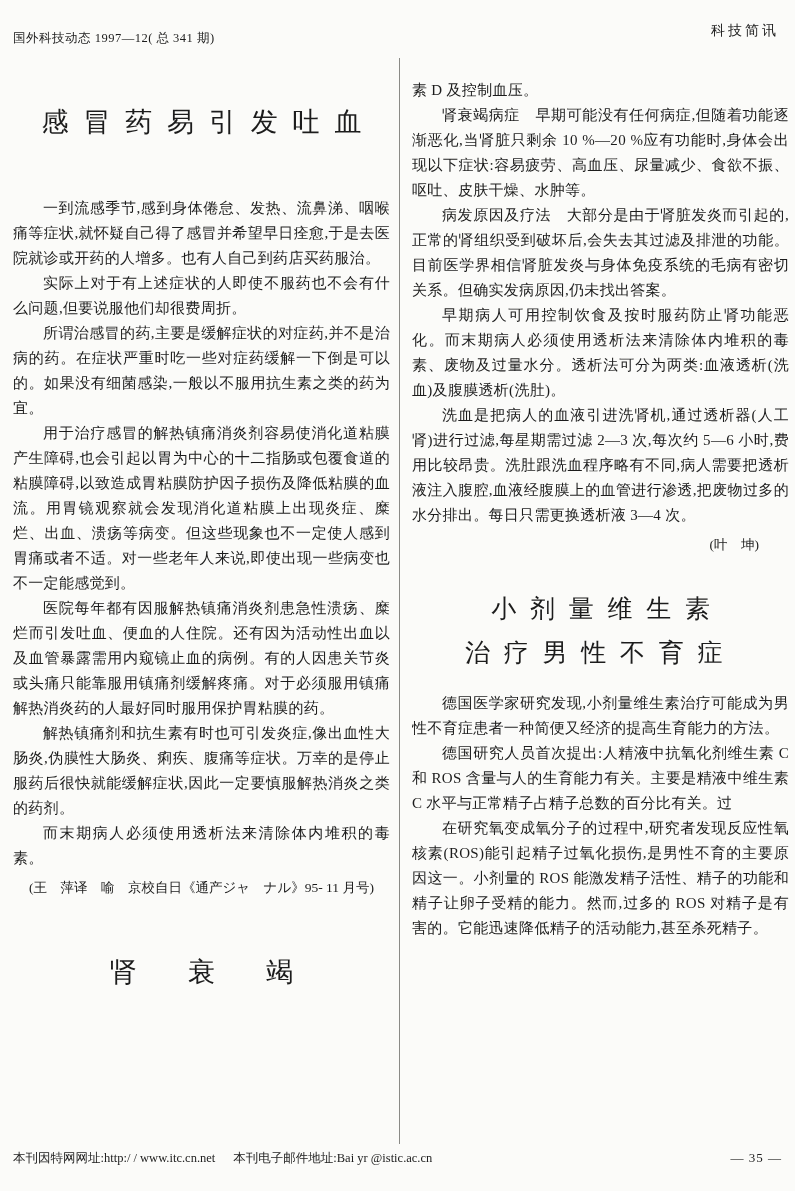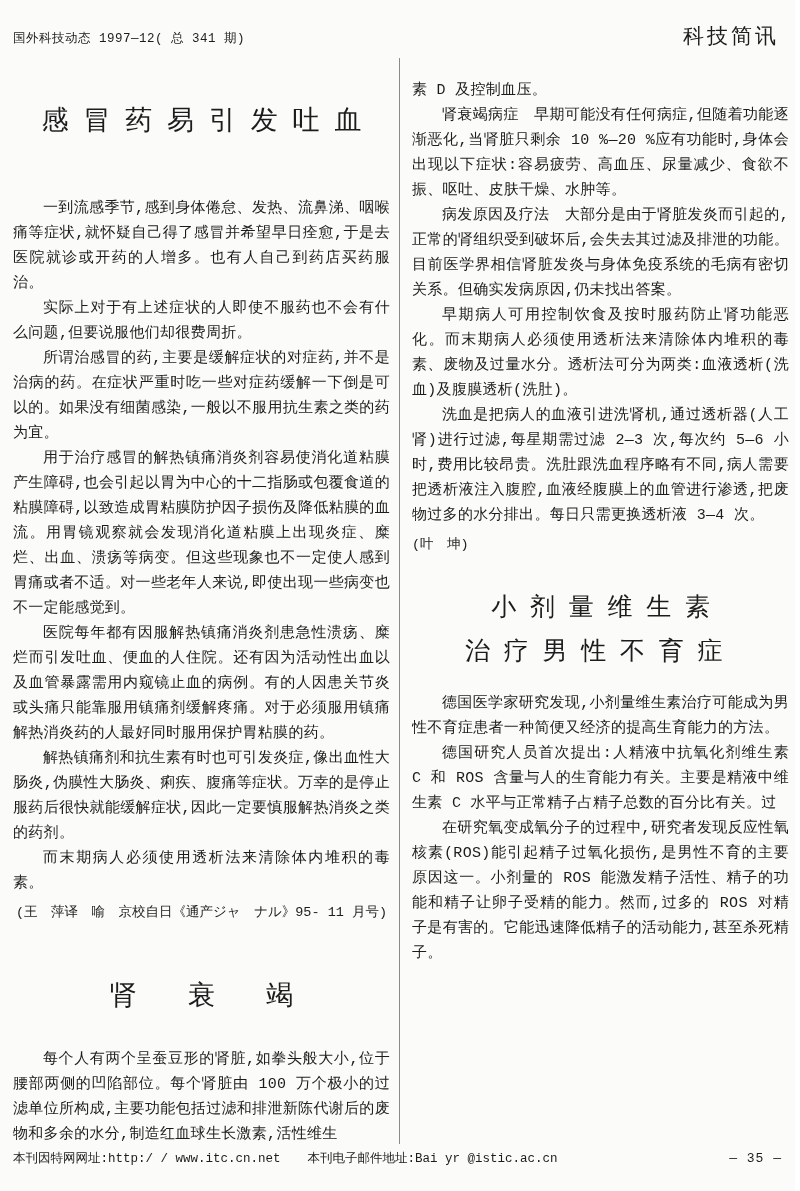--- a/index.html
+++ b/index.html
@@ -1,30 +1,30 @@
 <!DOCTYPE html>
 <html><head>
 <meta charset="utf-8">
 <style>
   html,body{margin:0;padding:0;}
   .page{
     position:relative;
     width:795px;height:1191px;
     background:#fbfbf9;
     color:#1c1c1c;
-    font-family:Liberation Mono, monospace;
+    font-family:Liberation Serif, serif;
     overflow:hidden;
   }
   .hdr-left{
     position:absolute;top:30px;left:13px;
     font-size:12.5px;letter-spacing:0.5px;
   }
   .hdr-right{
     position:absolute;top:22px;right:16px;
-    font-size:21px;letter-spacing:3px;
+    font-size:14px;letter-spacing:3px;
   }
   .divider{
     position:absolute;left:399px;top:58px;
     width:1px;height:1086px;background:#8a8a86;
   }
   .col{position:absolute;top:58px;overflow:hidden;}
   .col-left{left:13px;width:377px;height:1088px;}
   .col-right{left:412px;width:377px;height:1088px;top:78px;}
   p.body{
     margin:0;
@@ -56,27 +56,28 @@
     line-height:44px;
   }
   .attr-1{
     margin:4px 0 0;
     font-size:13.5px;line-height:25px;
     text-align:center;
   }
   .attr-2{
     margin:4px 30px 9px 0;
     font-size:13.5px;line-height:25px;
+    text-align:right;
   }
   .footer{
     position:absolute;left:13px;right:13px;top:1150px;
     display:flex;justify-content:space-between;align-items:baseline;
     font-size:12.5px;
   }
-  .footer-left{display:flex;gap:27px;justify-content:space-between;}
+  .footer-left{display:flex;gap:18px;justify-content:space-between;}
   .page-number{font-size:13px;letter-spacing:1px;}
 </style>
 </head>
 <body>
 
 <div class="page">
 
   <div class="hdr-left">国外科技动态 1997—12( 总 341 期)</div>
   <div class="hdr-right">科技简讯</div>
 
@@ -91,21 +92,20 @@
     <p class="body">所谓治感冒的药,主要是缓解症状的对症药,并不是治病的药。在症状严重时吃一些对症药缓解一下倒是可以的。如果没有细菌感染,一般以不服用抗生素之类的药为宜。</p>
     <p class="body">用于治疗感冒的解热镇痛消炎剂容易使消化道粘膜产生障碍,也会引起以胃为中心的十二指肠或包覆食道的粘膜障碍,以致造成胃粘膜防护因子损伤及降低粘膜的血流。用胃镜观察就会发现消化道粘膜上出现炎症、糜烂、出血、溃疡等病变。但这些现象也不一定使人感到胃痛或者不适。对一些老年人来说,即使出现一些病变也不一定能感觉到。</p>
     <p class="body">医院每年都有因服解热镇痛消炎剂患急性溃疡、糜烂而引发吐血、便血的人住院。还有因为活动性出血以及血管暴露需用内窥镜止血的病例。有的人因患关节炎或头痛只能靠服用镇痛剂缓解疼痛。对于必须服用镇痛解热消炎药的人最好同时服用保护胃粘膜的药。</p>
     <p class="body">解热镇痛剂和抗生素有时也可引发炎症,像出血性大肠炎,伪膜性大肠炎、痢疾、腹痛等症状。万幸的是停止服药后很快就能缓解症状,因此一定要慎服解热消炎之类的药剂。</p>
     <p class="body">而末期病人必须使用透析法来清除体内堆积的毒素。</p>
 
     <p class="attr-1">(王　萍译　喻　京校自日《通产ジャ　ナル》95- 11 月号)</p>
 
     <h1 class="title-2">肾衰竭</h1>
 
-    <p class="body">每个人有两个呈蚕豆形的肾脏,如拳头般大小,位于腰部两侧的凹陷部位。每个肾脏由 100 万个极小的过滤单位所构成,主要功能包括过滤和排泄新陈代谢后的废物和多余的水分,制造红血球生长激素,活性维生</p>
 
   </div>
 
   <div class="col col-right">
 
     <p class="body cont">素 D 及控制血压。</p>
     <p class="body">肾衰竭病症　早期可能没有任何病症,但随着功能逐渐恶化,当肾脏只剩余 10 %—20 %应有功能时,身体会出现以下症状:容易疲劳、高血压、尿量减少、食欲不振、呕吐、皮肤干燥、水肿等。</p>
     <p class="body">病发原因及疗法　大部分是由于肾脏发炎而引起的,正常的肾组织受到破坏后,会失去其过滤及排泄的功能。目前医学界相信肾脏发炎与身体免疫系统的毛病有密切关系。但确实发病原因,仍未找出答案。</p>
     <p class="body">早期病人可用控制饮食及按时服药防止肾功能恶化。而末期病人必须使用透析法来清除体内堆积的毒素、废物及过量水分。透析法可分为两类:血液透析(洗血)及腹膜透析(洗肚)。</p>
     <p class="body">洗血是把病人的血液引进洗肾机,通过透析器(人工肾)进行过滤,每星期需过滤 2—3 次,每次约 5—6 小时,费用比较昂贵。洗肚跟洗血程序略有不同,病人需要把透析液注入腹腔,血液经腹膜上的血管进行渗透,把废物过多的水分排出。每日只需更换透析液 3—4 次。</p>

